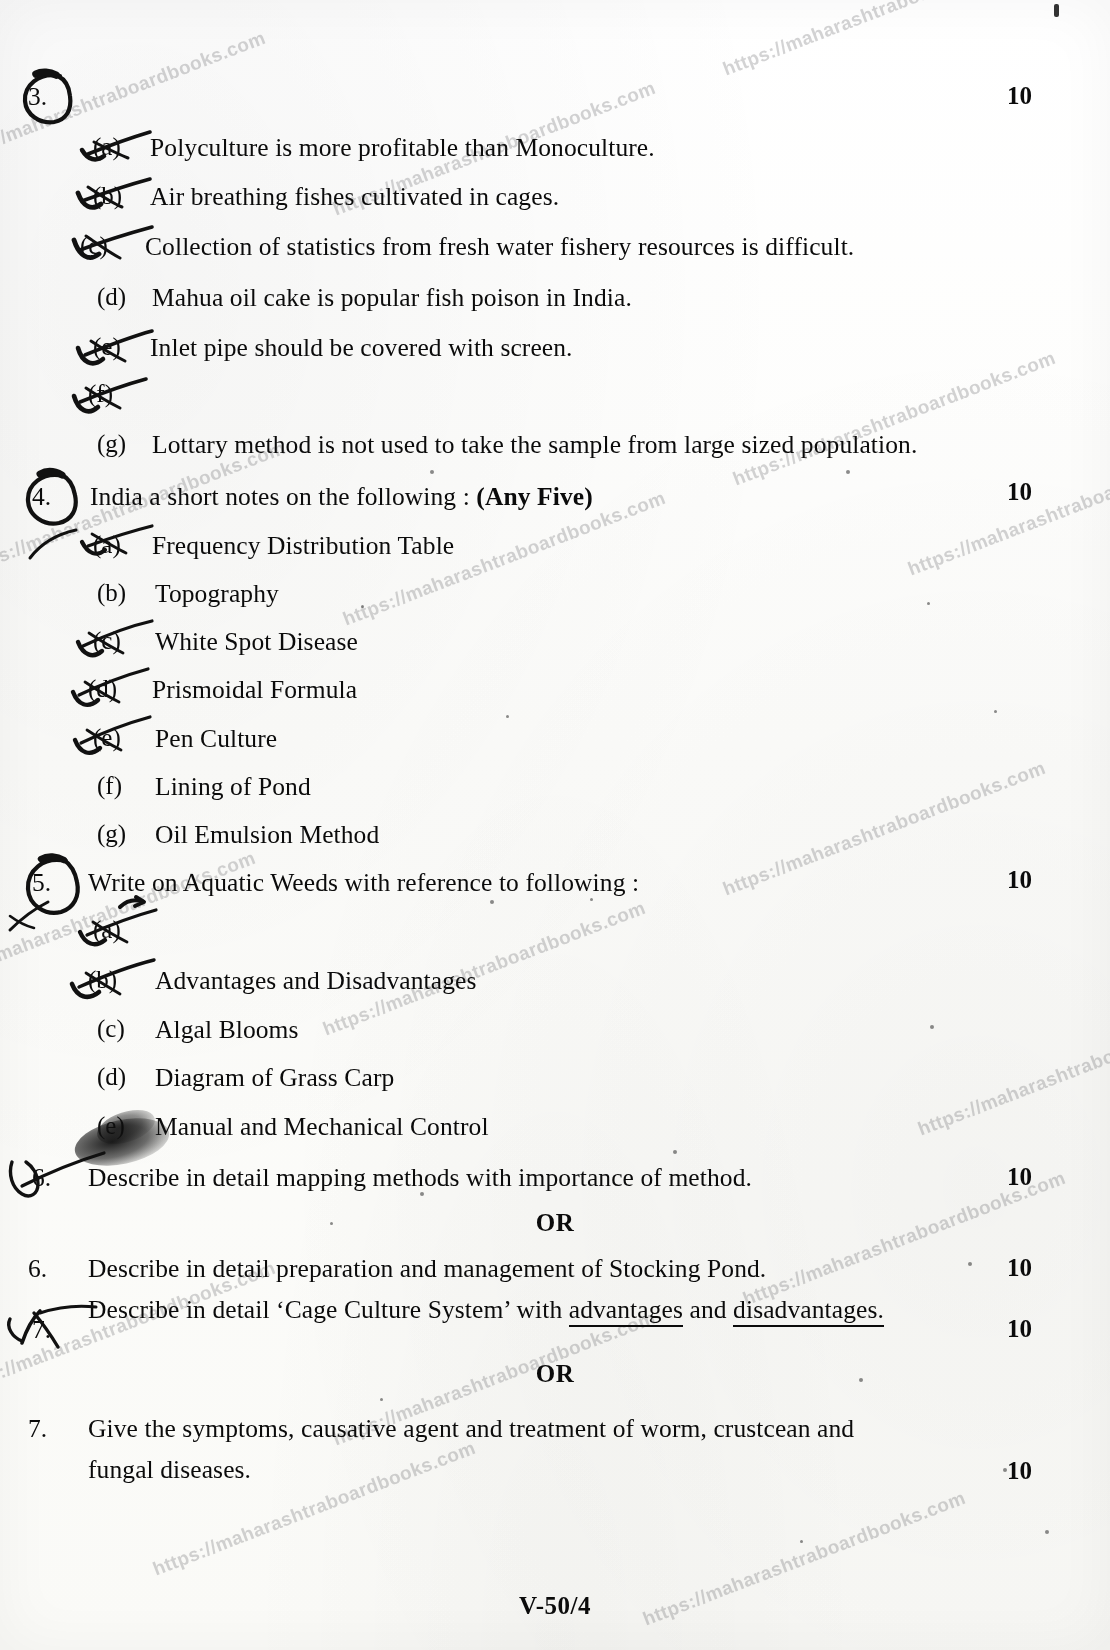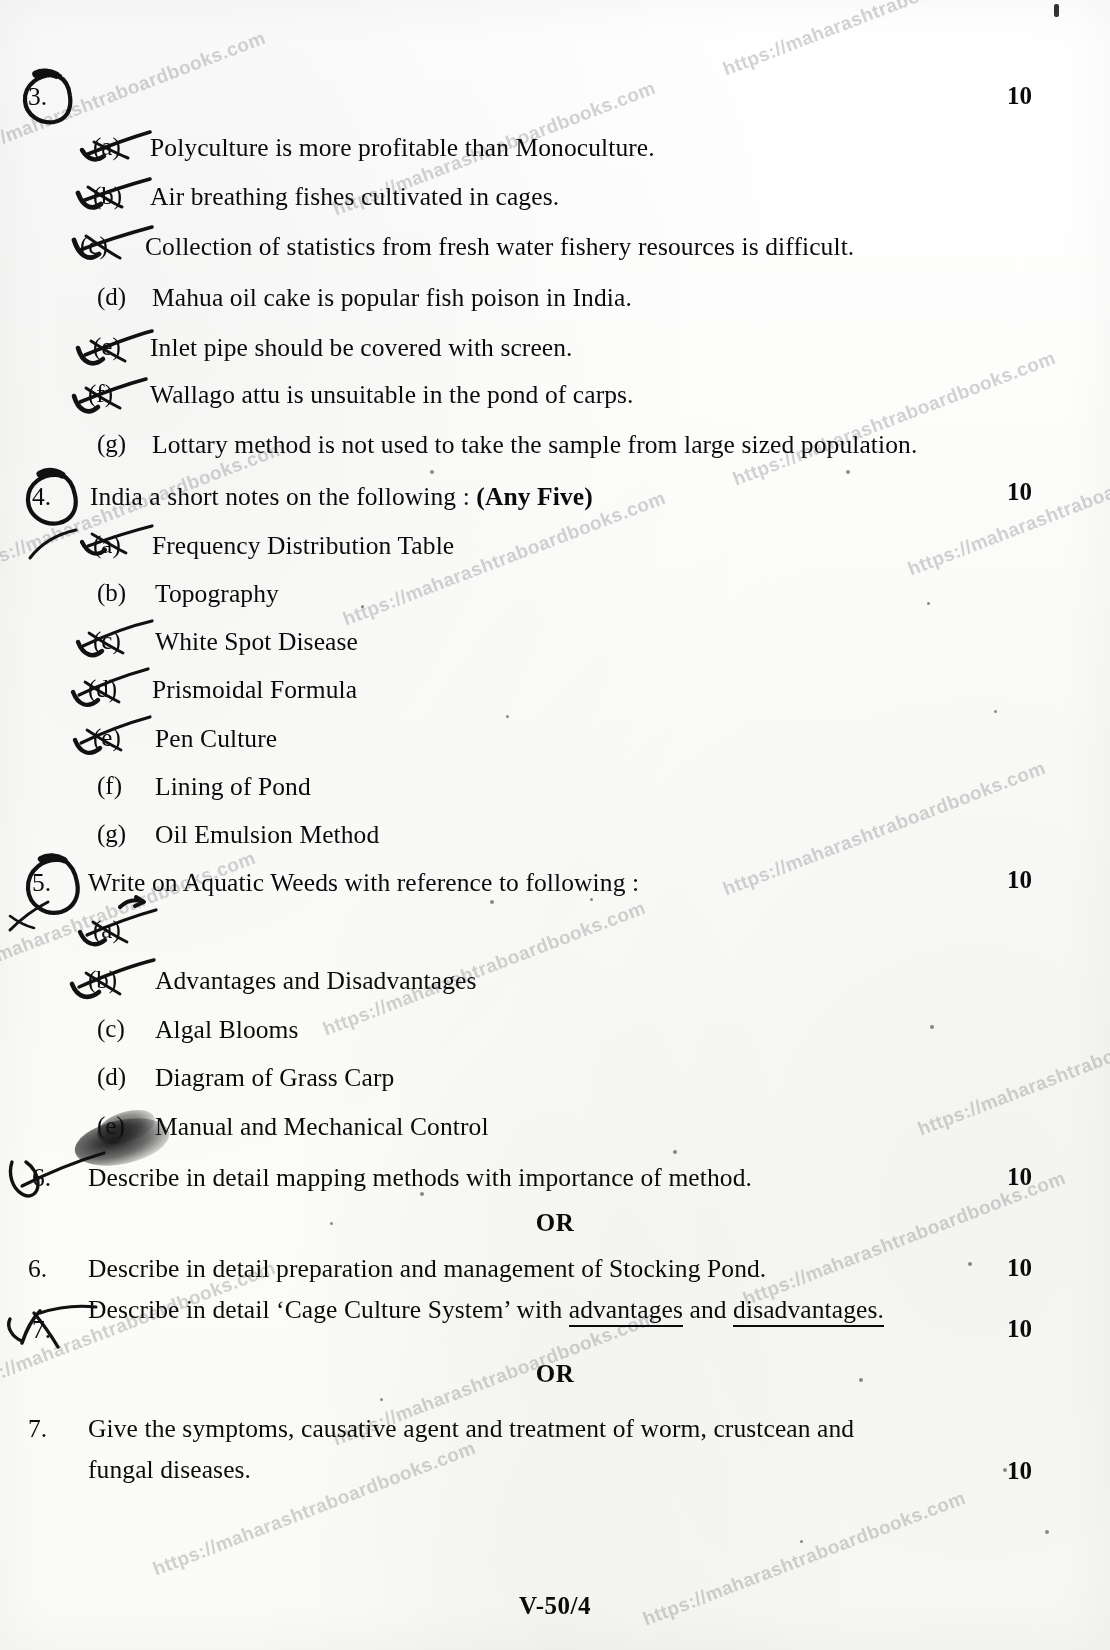--- a/index.html
+++ b/index.html
@@ -174,21 +174,20 @@
     <div class="sublabel" style="left:80px; top:232px;">(c)</div>
     <div class="line" style="left:145px; top:232px;">Collection of statistics from fresh water fishery resources is difficult.</div>
 
     <div class="sublabel" style="left:97px; top:283px;">(d)</div>
     <div class="line" style="left:152px; top:283px;">Mahua oil cake is popular fish poison in India.</div>
 
     <div class="sublabel" style="left:93px; top:333px;">(e)</div>
     <div class="line" style="left:150px; top:333px;">Inlet pipe should be covered with screen.</div>
 
     <div class="sublabel" style="left:88px; top:380px;">(f)</div>
-    <div class="line" style="left:150px; top:380px;">Wallago attu is unsuitable in the pond of carps.</div>
 
     <div class="sublabel" style="left:97px; top:430px;">(g)</div>
     <div class="line" style="left:152px; top:430px;">Lottary method is not used to take the sample from large sized population.</div>
 
     <div class="qnum" style="left:32px; top:482px;">4.</div>
     <div class="line" style="left:90px; top:482px;"><span>India a short notes on the following : </span><span class="bold">(Any Five)</span></div>
     <div class="marks" style="top:478px;">10</div>
 
     <div class="sublabel" style="left:93px; top:531px;">(a)</div>
     <div class="line" style="left:152px; top:531px;">Frequency Distribution Table</div>

